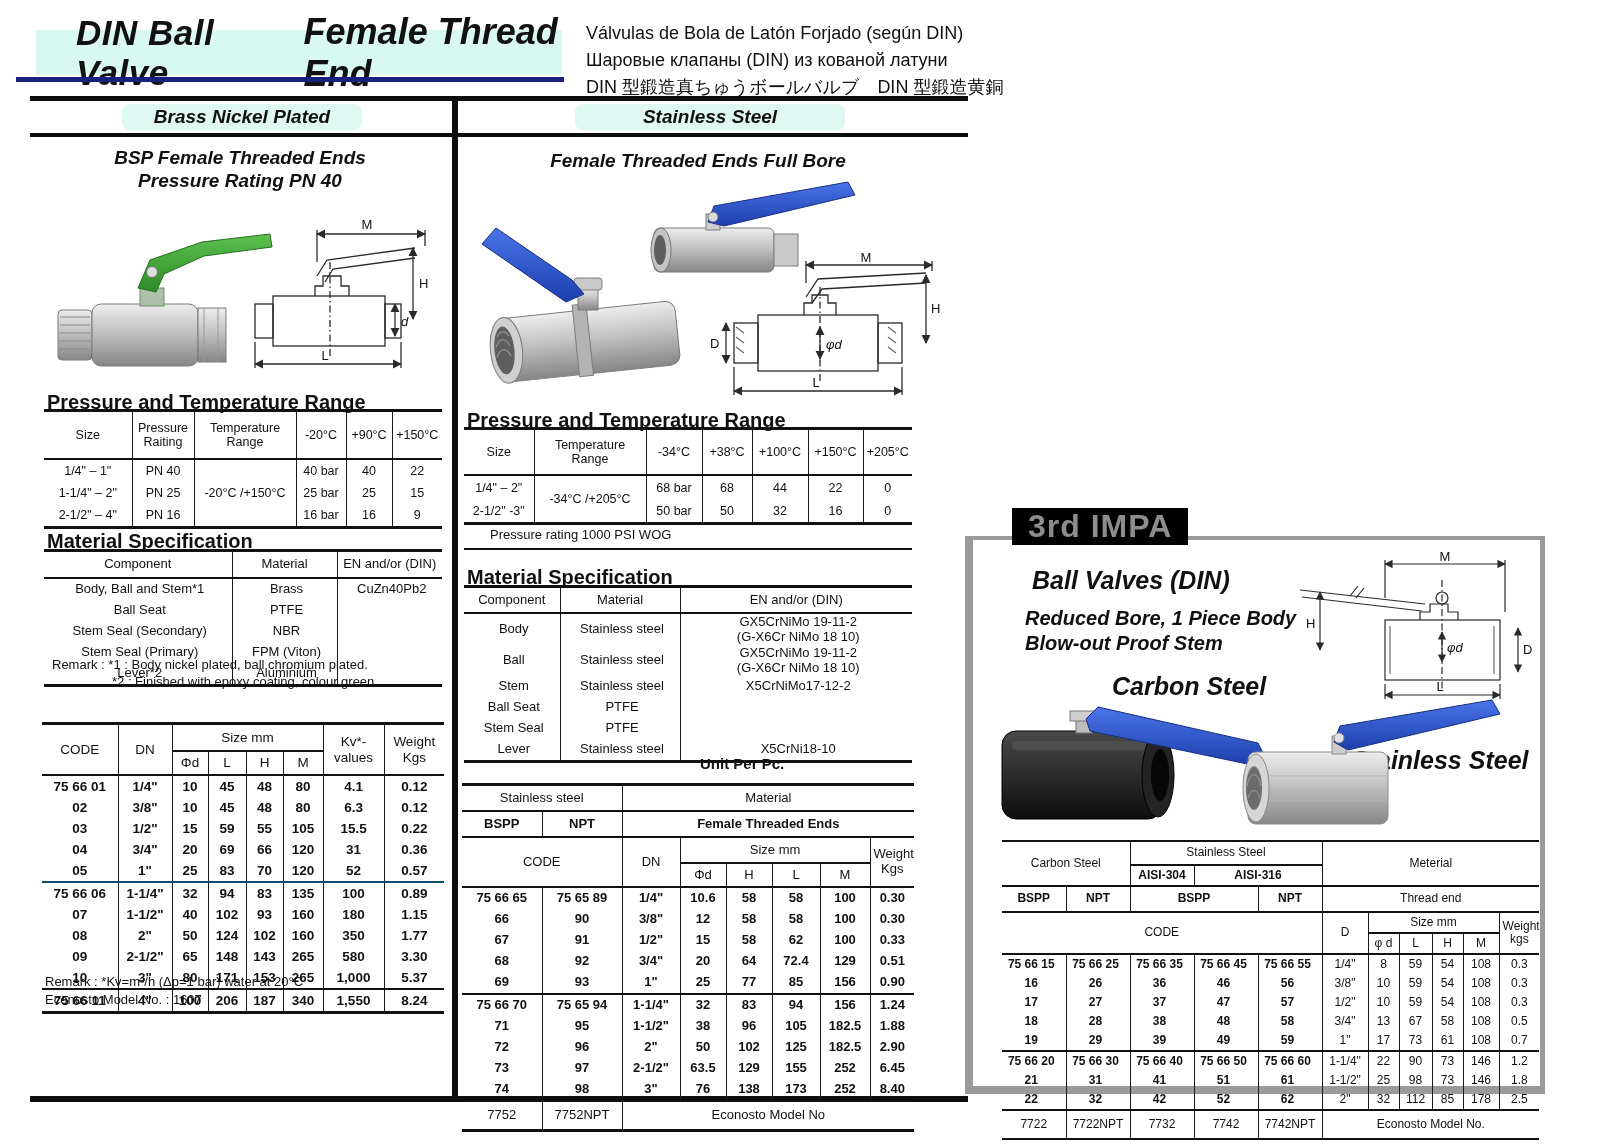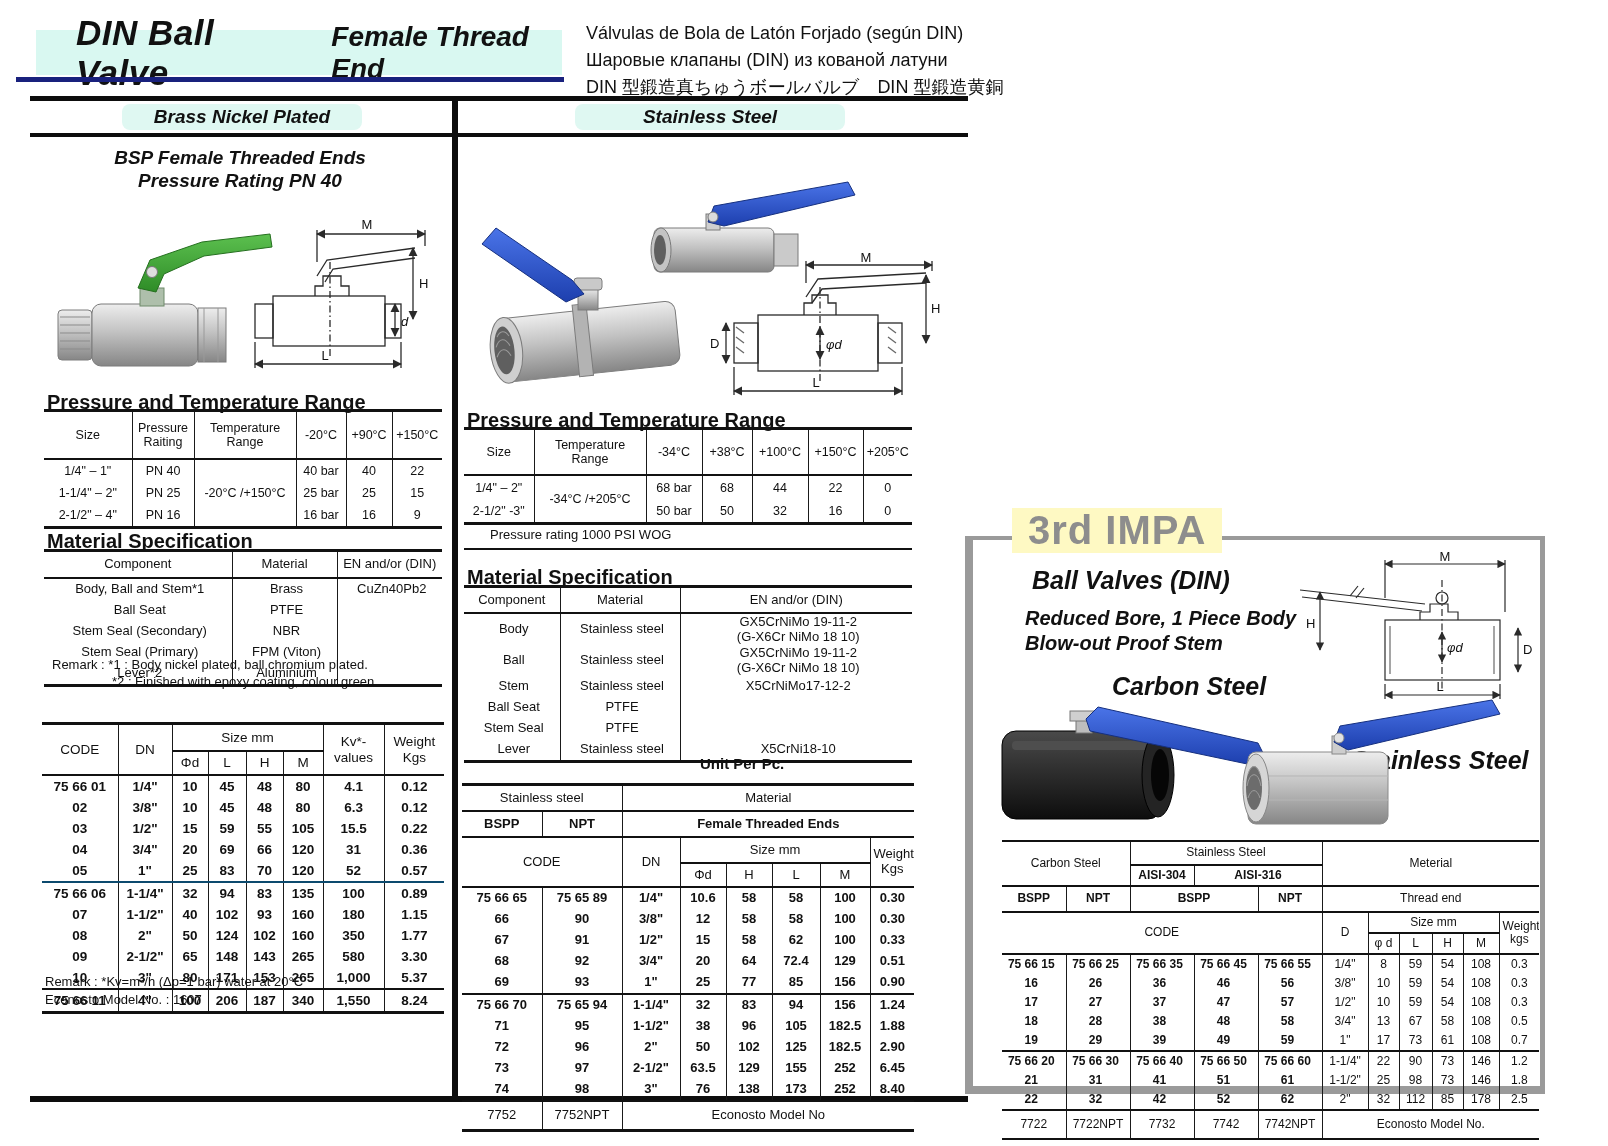--- a/index.html
+++ b/index.html
@@ -4,21 +4,21 @@
 <style>
   html,body{margin:0;padding:0;background:#fff;}
   #page{position:relative;width:1608px;height:1146px;background:#fff;overflow:hidden;
         font-family:"Liberation Sans",sans-serif;color:#111;}
   .abs{position:absolute;}
 
   
   .title-band{left:36px;top:30px;width:526px;height:45px;background:#d9f8f1;
               display:flex;align-items:center;gap:40px;padding-left:40px;box-sizing:border-box;}
   .t-main{font-size:35px;font-weight:bold;font-style:italic;letter-spacing:.5px;}
-  .t-sub{font-size:28px;font-weight:bold;font-style:italic;}
+  .t-sub{font-size:36px;font-weight:bold;font-style:italic;}
   .title-underline{left:16px;top:77px;width:548px;height:5px;background:#19217d;}
   .multilang{left:586px;top:20px;width:420px;font-size:18px;line-height:1.5;}
 
   
   .rule-top{left:30px;top:96px;width:938px;height:5px;background:#0d0d0d;}
   .rule-mid{left:30px;top:133px;width:938px;height:4px;background:#0d0d0d;}
   .vdivider{left:452px;top:96px;width:6px;height:1006px;background:#0d0d0d;}
   .rule-bottom{left:30px;top:1096px;width:938px;height:6px;background:#0d0d0d;}
   .band{background:#dff8f2;text-align:center;font-weight:bold;font-style:italic;
         font-size:19px;line-height:26px;height:26px;border-radius:8px;}
@@ -83,22 +83,22 @@
   #t-ss-code tr:nth-child(2) td{height:22px;}
   #t-ss-code tr:nth-child(3) td{height:22px;}
   #t-ss-code tr:nth-child(4) td{height:20px;}
   #t-ss-code tr:nth-child(10) td{border-top:2px solid #111;}
   #t-ss-code tr:last-child td{border-top:2px solid #111;font-weight:normal;height:25px;}
 
   
   .impa-frame{left:965px;top:536px;width:580px;height:558px;box-sizing:border-box;
               border:5px solid #9a9a9a;border-top-width:4px;
               border-left-width:8px;border-bottom-width:8px;}
-  .impa-title{left:1012px;top:508px;background:#fef9c3;padding:0 16px;
-              font-size:40px;font-weight:bold;color:#8d8d8d;z-index:3;letter-spacing:1px;}
+  .impa-title{left:1012px;top:508px;background:#000000;padding:0 16px;
+              font-size:32px;font-weight:bold;color:#8d8d8d;z-index:3;letter-spacing:1px;}
   .impa-h1{left:1032px;top:566px;font-size:25px;font-weight:bold;font-style:italic;}
   .impa-sub{font-size:20px;font-weight:bold;font-style:italic;}
   .impa-lbl{font-size:25px;font-weight:bold;font-style:italic;}
 
   #t-impa{left:1002px;top:840px;width:537px;border-top-width:2px;border-bottom-width:2px;}
   #t-impa td{height:17px;font-size:12px;}
   #t-impa td.cr{font-weight:bold;padding-right:8px;}
   #t-impa tr:nth-child(1) td{height:20px;}
   #t-impa tr:nth-child(3) td{height:22px;}
   #t-impa tr:nth-child(11) td{border-top:2px solid #111;}
@@ -420,20 +420,21 @@
           <td>187</td>
           <td>340</td>
           <td>1,550</td>
           <td>8.24</td>
         </tr>
       </tbody>
   </table>
   <div class="abs note" style="left:45px;top:974px;">Remark : *Kv=m³/h (Δp=1 bar) water at 20°C</div>
   <div class="abs note" style="left:45px;top:992px;">Econosto Model No. : 1607</div>
 
+  <div class="abs colTitle" style="left:458px;top:150px;width:480px;">Female Threaded Ends Full Bore</div>
 
   <svg class="abs" style="left:468px;top:192px;" width="235" height="205" viewBox="0 0 235 205">
     <g transform="rotate(-6 117 150)">
       <rect x="30" y="118" width="180" height="64" rx="10" fill="url(#gSilver)" stroke="#7c7c7c"></rect>
       <ellipse cx="38" cy="150" rx="16" ry="33" fill="#cfcfcf" stroke="#7c7c7c"></ellipse>
       <ellipse cx="36" cy="150" rx="10" ry="24" fill="#5f5f5f"></ellipse>
       <path d="M30,136 a10,24 0 0 1 12,0 M28,146 a10,24 0 0 1 14,0 M28,156 a10,24 0 0 1 14,0" stroke="#9a9a9a" fill="none"></path>
       <rect x="108" y="112" width="14" height="72" fill="#b3b3b3" stroke="#7c7c7c"></rect>
     </g>
     <g>

